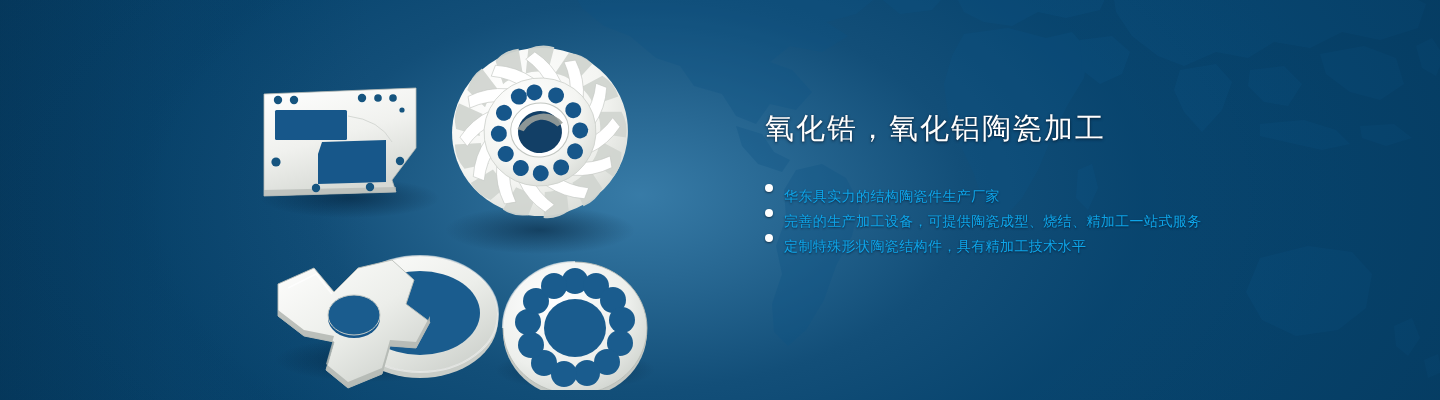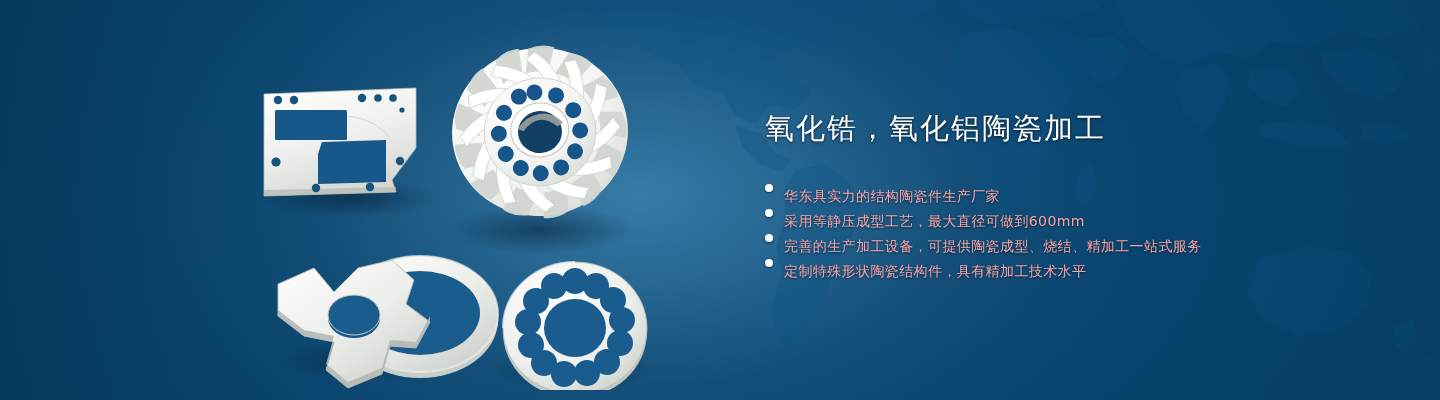--- a/index.html
+++ b/index.html
@@ -96,21 +96,21 @@
     flex:0 0 auto;
     width:8px; height:8px;
     border-radius:50%;
     background:#ffffff;
     margin-right:11px;
     box-shadow:0 1px 2px rgba(0,15,32,0.6);
   }
   .bullet-text {
     font-size:14px;
     line-height:20px;
-    color:#fca5a5;
+    color:#0ea5e9;
     letter-spacing:0.4px;
     white-space:nowrap;
     text-shadow:0 1px 2px rgba(0,20,42,0.7);
     margin-top:16px;
   }
 </style>
 </head>
 <body>
 
 <div class="banner">
@@ -334,24 +334,20 @@
 
     <h1 class="headline">氧化锆，氧化铝陶瓷加工</h1>
 
     <ul class="bullets">
       <li class="bullet">
         <span class="dot"></span>
         <span class="bullet-text">华东具实力的结构陶瓷件生产厂家</span>
       </li>
       <li class="bullet">
         <span class="dot"></span>
-        <span class="bullet-text">采用等静压成型工艺，最大直径可做到600mm</span>
-      </li>
-      <li class="bullet">
-        <span class="dot"></span>
         <span class="bullet-text">完善的生产加工设备，可提供陶瓷成型、烧结、精加工一站式服务</span>
       </li>
       <li class="bullet">
         <span class="dot"></span>
         <span class="bullet-text">定制特殊形状陶瓷结构件，具有精加工技术水平</span>
       </li>
     </ul>
 
   </div>
 

